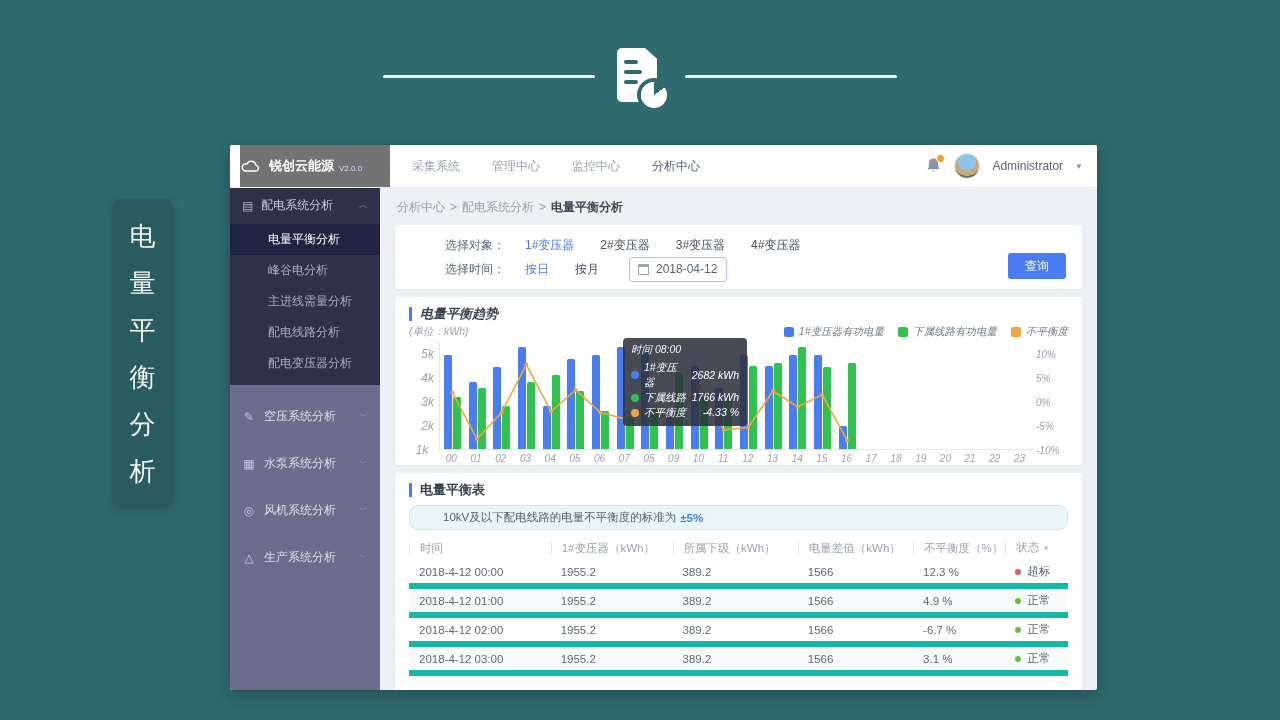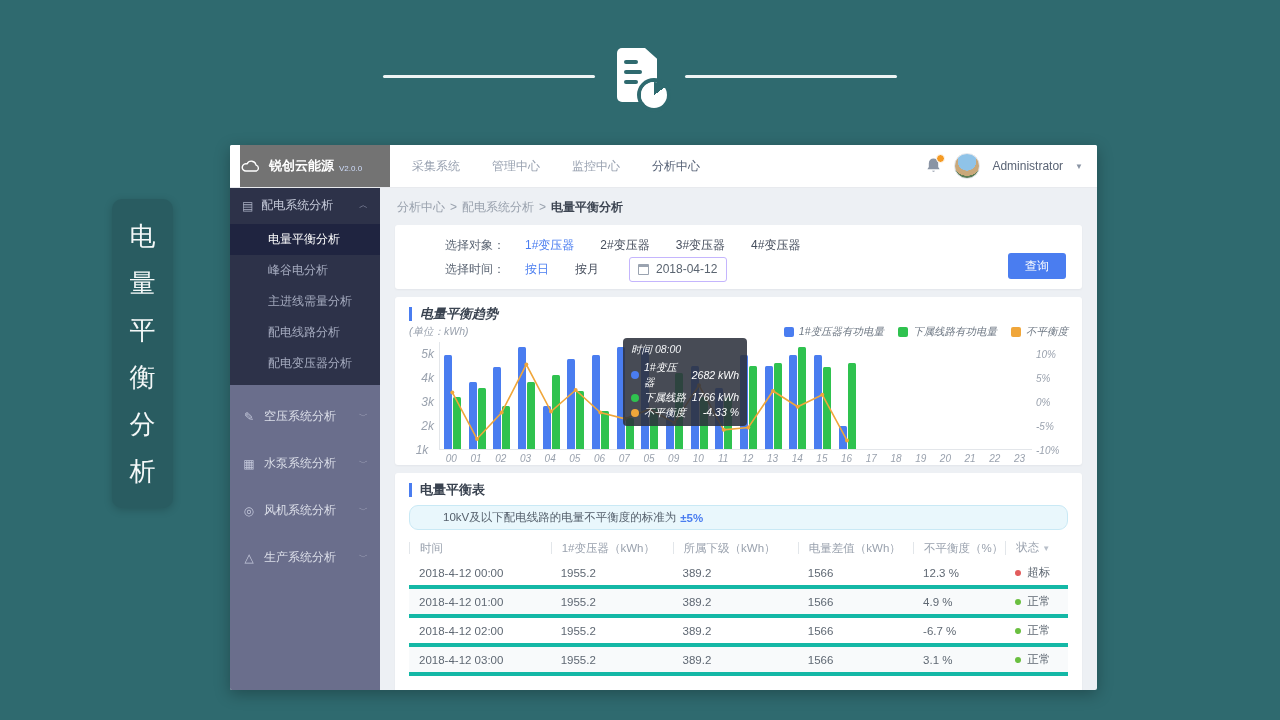--- a/index.html
+++ b/index.html
@@ -124,21 +124,21 @@
   
   .table-card { margin-top:8px; padding:10px 14px; height:320px; }
   .notice { margin-top:8px; height:25px; background:#e9f7fc; border:1px solid #c9e9f5; border-radius:9px;
     display:flex; align-items:center; padding-left:33px; font-size:11.5px; color:#55606c; }
   .notice b { color:#4a7df0; margin-left:4px; font-weight:bold; }
   .tbl { margin-top:5px; }
   .tr { display:grid; grid-template-columns:21.5% 18.5% 19% 17.5% 14% 9.5%; align-items:center; }
   .tr.head { height:25px; }
   .th { font-size:11.5px; color:#9aa2ae; border-left:1px solid #e2e6ea; padding-left:10px; line-height:12px; }
   .th .fcaret { font-size:8px; color:#b8bfc9; margin-left:3px; }
-  .tr.row { height:29px; border-bottom:4px solid #14b8a6; }
+  .tr.row { height:29px; border-bottom:6px solid #14b8a6; }
   .tr.row:nth-child(even) { background:#f8fafb; }
   .td { font-size:11.5px; color:#5f6873; padding-left:10px; }
   .status { display:flex; align-items:center; gap:6px; }
   .st-dot { width:6px; height:6px; border-radius:50%; }
 </style>
 </head>
 <body>
 
 <div class="stage">
 

